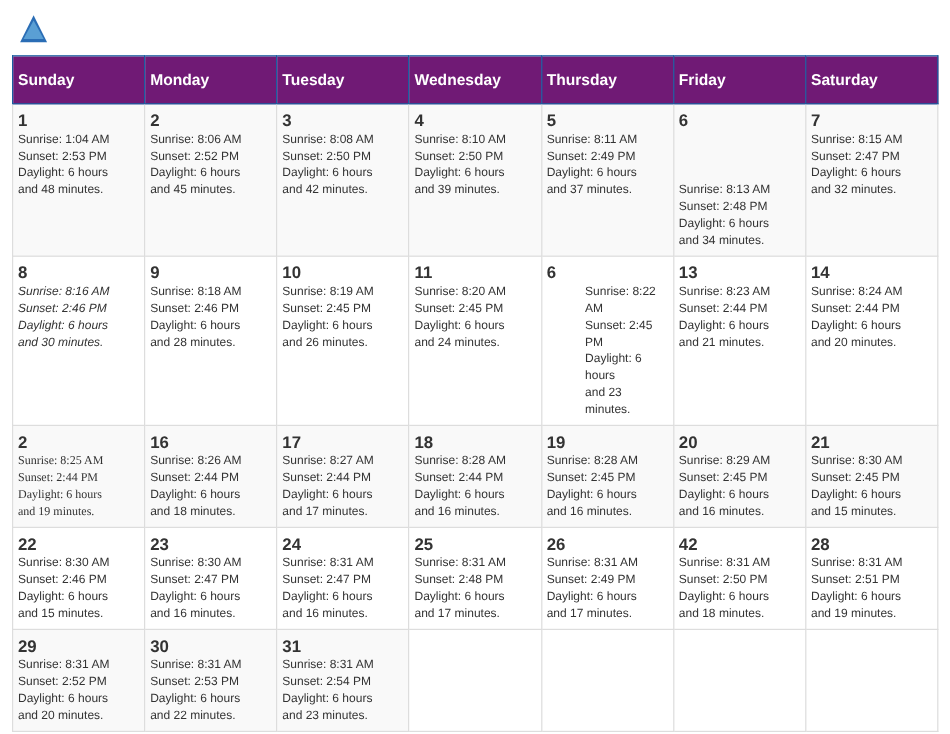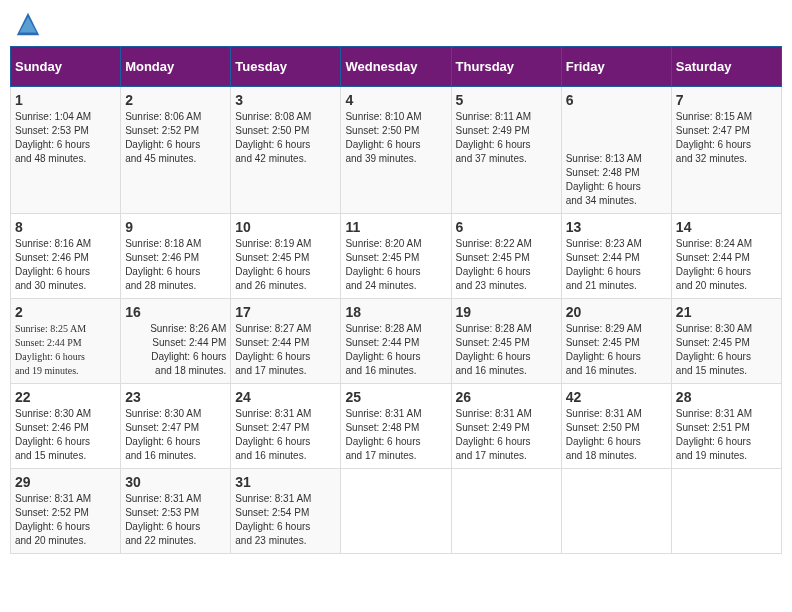--- a/index.html
+++ b/index.html
@@ -155,21 +155,21 @@
           <span class="day-num">7</span>
           <div class="day-info" style="white-space: pre-line;">Sunrise: 8:15 AM
 Sunset: 2:47 PM
 Daylight: 6 hours
 and 32 minutes.</div>
         </td>
       </tr>
       <tr>
         <td>
           <span class="day-num">8</span>
-          <div class="day-info" style="white-space: pre-line;">Sunrise: 8:16 AM
+          <div class="day-info" style="white-space: pre-line; font-style: italic;">Sunrise: 8:16 AM
 Sunset: 2:46 PM
 Daylight: 6 hours
 and 30 minutes.</div>
         </td>
         <td>
           <span class="day-num">9</span>
           <div class="day-info" style="white-space: pre-line;">Sunrise: 8:18 AM
 Sunset: 2:46 PM
 Daylight: 6 hours
 and 28 minutes.</div>
@@ -183,21 +183,21 @@
         </td>
         <td>
           <span class="day-num">11</span>
           <div class="day-info" style="white-space: pre-line;">Sunrise: 8:20 AM
 Sunset: 2:45 PM
 Daylight: 6 hours
 and 24 minutes.</div>
         </td>
         <td>
           <span class="day-num">6</span>
-          <div class="day-info" style="white-space: pre-line;">Sunrise: 8:22 AM
+          <div class="day-info" style="white-space: pre-line; margin-left: 32px;">Sunrise: 8:22 AM
 Sunset: 2:45 PM
 Daylight: 6 hours
 and 23 minutes.</div>
         </td>
         <td>
           <span class="day-num">13</span>
           <div class="day-info" style="white-space: pre-line;">Sunrise: 8:23 AM
 Sunset: 2:44 PM
 Daylight: 6 hours
 and 21 minutes.</div>
@@ -213,21 +213,21 @@
       <tr>
         <td>
           <span class="day-num">2</span>
           <div class="day-info" style="white-space: pre-line; font-family: Liberation Serif, serif;">Sunrise: 8:25 AM
 Sunset: 2:44 PM
 Daylight: 6 hours
 and 19 minutes.</div>
         </td>
         <td>
           <span class="day-num">16</span>
-          <div class="day-info" style="white-space: pre-line; text-align: right;">Sunrise: 8:26 AM
+          <div class="day-info" style="white-space: pre-line;">Sunrise: 8:26 AM
 Sunset: 2:44 PM
 Daylight: 6 hours
 and 18 minutes.</div>
         </td>
         <td>
           <span class="day-num">17</span>
           <div class="day-info" style="white-space: pre-line;">Sunrise: 8:27 AM
 Sunset: 2:44 PM
 Daylight: 6 hours
 and 17 minutes.</div>

